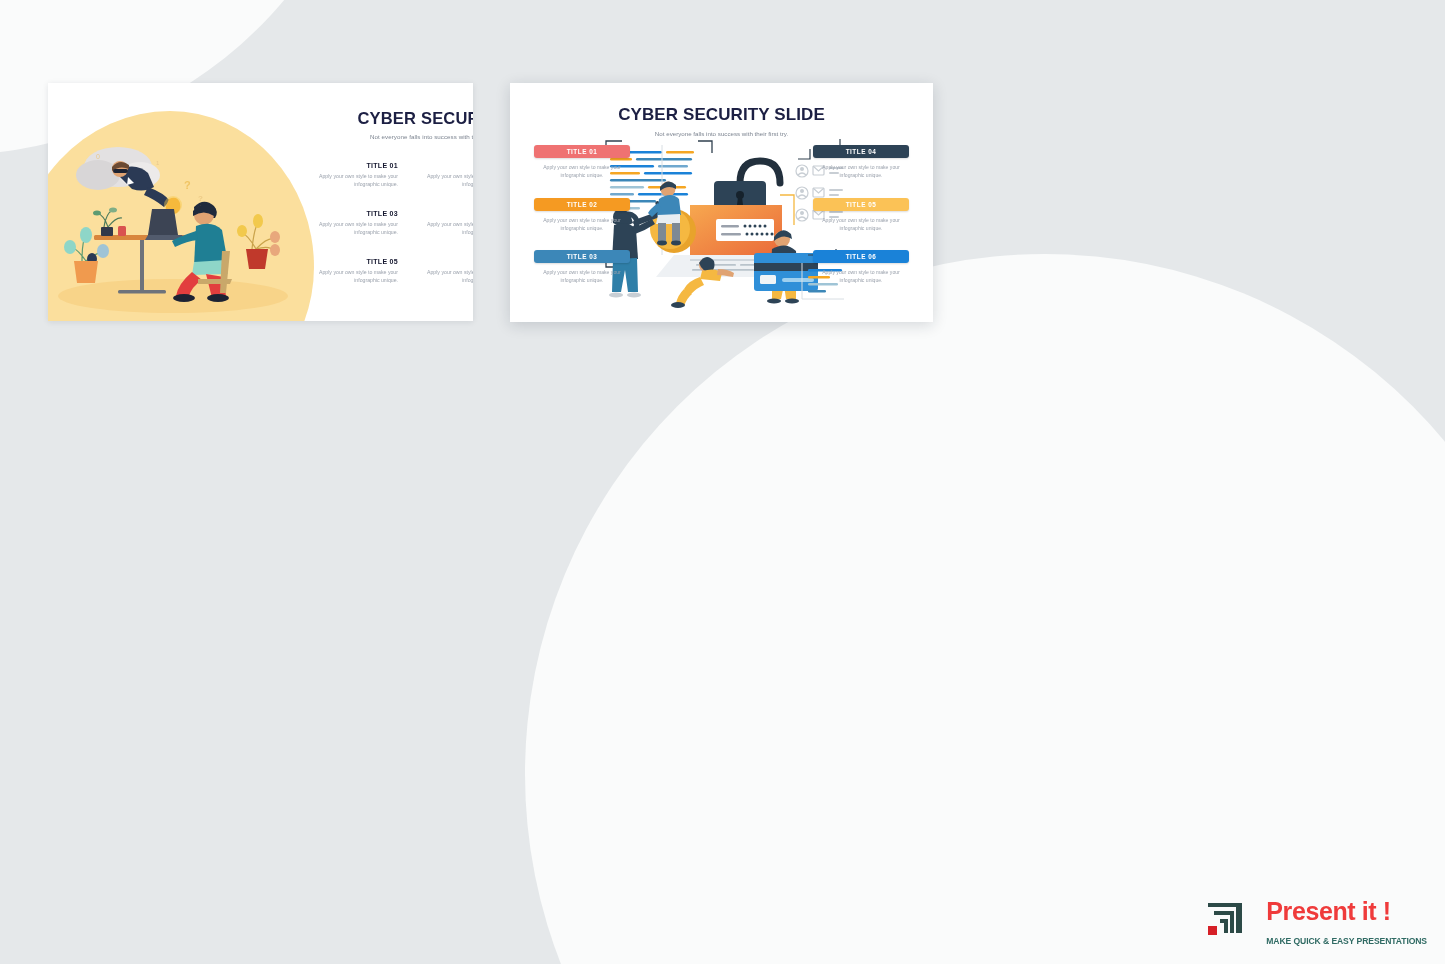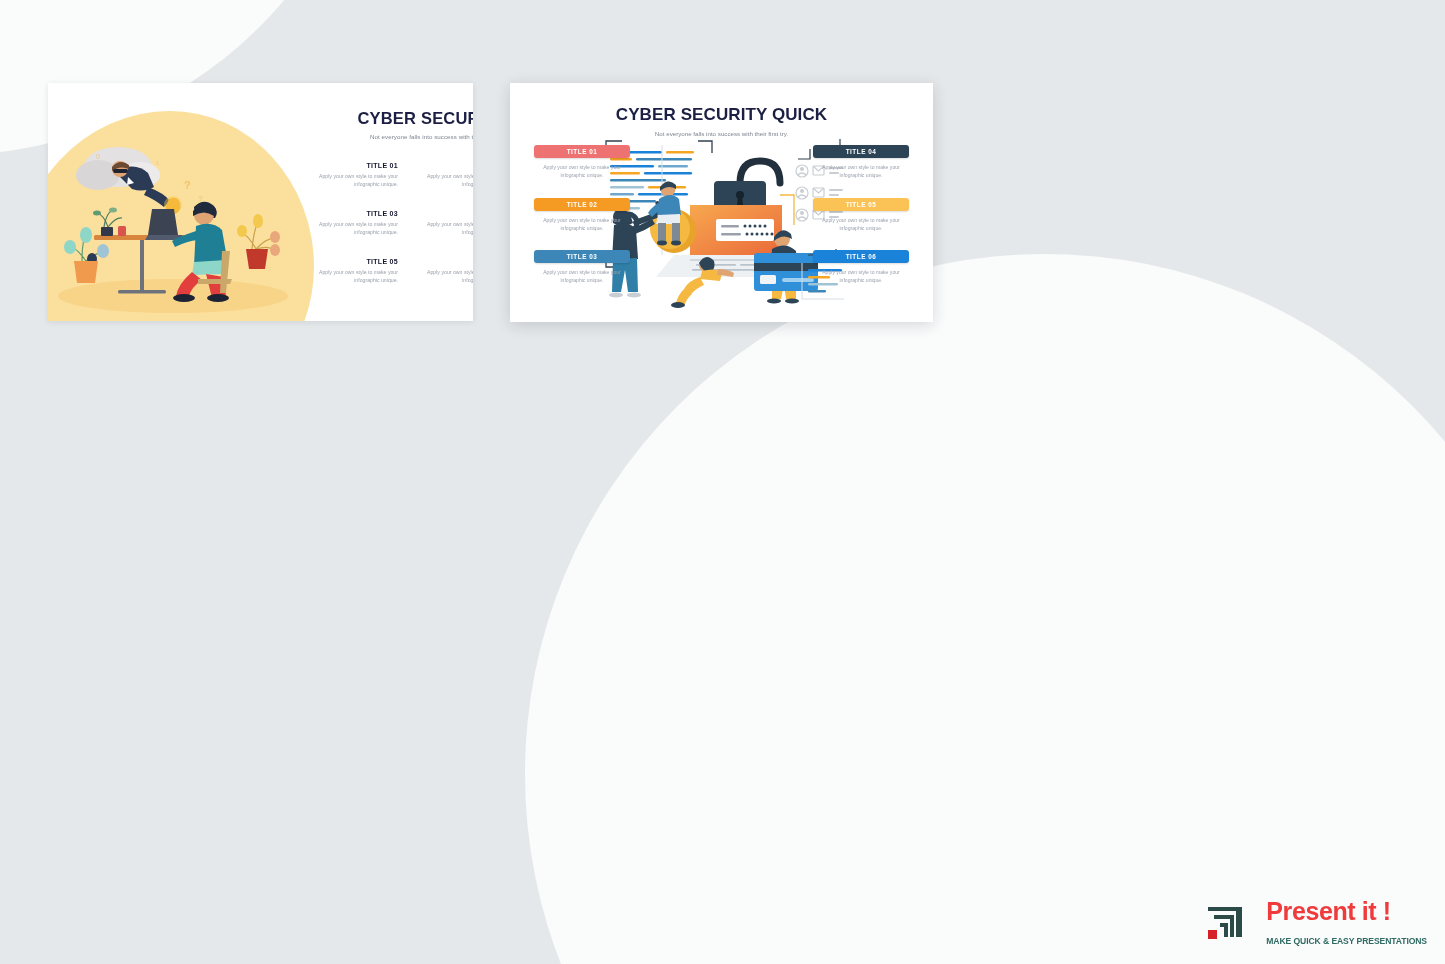--- a/index.html
+++ b/index.html
@@ -122,21 +122,21 @@
     margin-top: 5px; font-size: 5.1px; line-height: 1.62;
     color: #9aa1ac; text-align: center;
   }
 
   
   .illus { position: absolute; left: 92px; top: 52px; width: 242px; height: 175px; }
 
   
   #logo {
     position: absolute; right: 18px; bottom: 18px;
-    display: flex; align-items: center; gap: 20px;
+    display: flex; gap: 20px;
   }
   .logo-text-wrap { display: flex; flex-direction: column; }
   .logo-main {
     font-size: 25px; font-weight: 800; color: #ef3b3b;
     line-height: 1; letter-spacing: -.4px;
   }
   .logo-sub {
     font-size: 8.6px; font-weight: 700; color: #2f6a63;
     letter-spacing: -.1px; margin-top: 12px;
   }
@@ -249,21 +249,21 @@
           <div class="s1-item-title">TITLE 06</div>
           <div class="s1-item-body">Apply your own style to make your infographic unique.</div>
         </div>
       </div>
     </div>
   </div>
 
   <div class="slide" id="slide-2">
 
     <div class="s2-head">
-      <div class="s2-title">CYBER SECURITY QUICK</div>
+      <div class="s2-title">CYBER SECURITY SLIDE</div>
       <div class="s2-sub">Not everyone falls into success with their first try.</div>
     </div>
 
     <svg class="illus" viewBox="0 0 242 175">
 
       <path d="M4 18 l0 -12 l16 0 M96 6 l14 0 l0 12" stroke="#30404f" stroke-width="1.3" fill="none"></path>
       <path d="M4 120 l0 12 l14 0" stroke="#30404f" stroke-width="1.3" fill="none"></path>
 
       <g>
         <rect x="8" y="16" width="52" height="2.6" rx="1.3" fill="#1a82d8"></rect>

